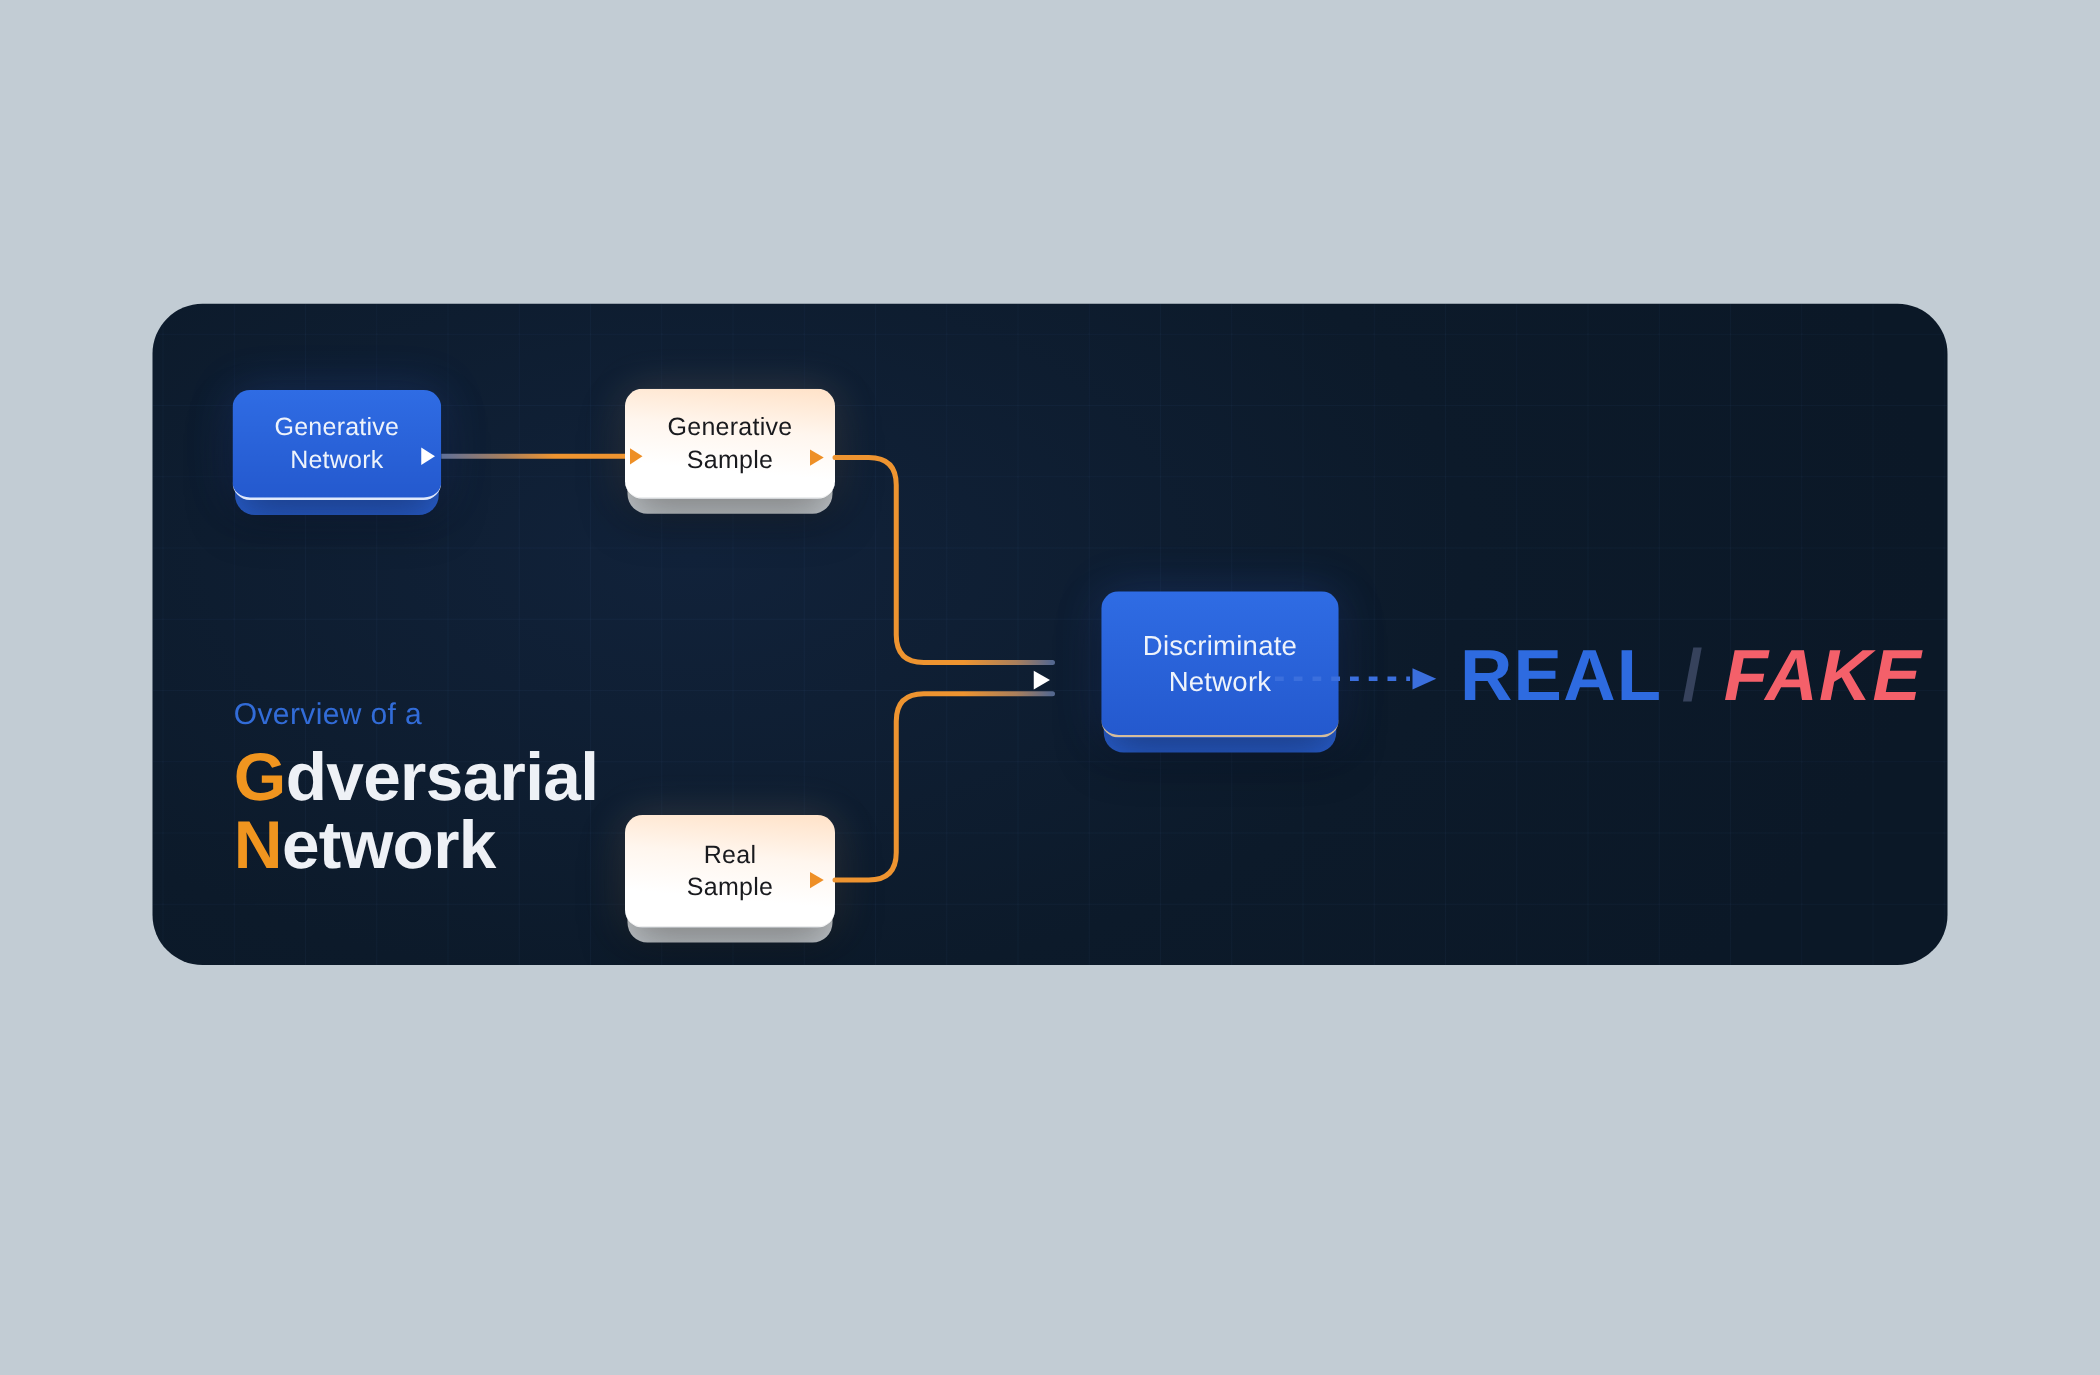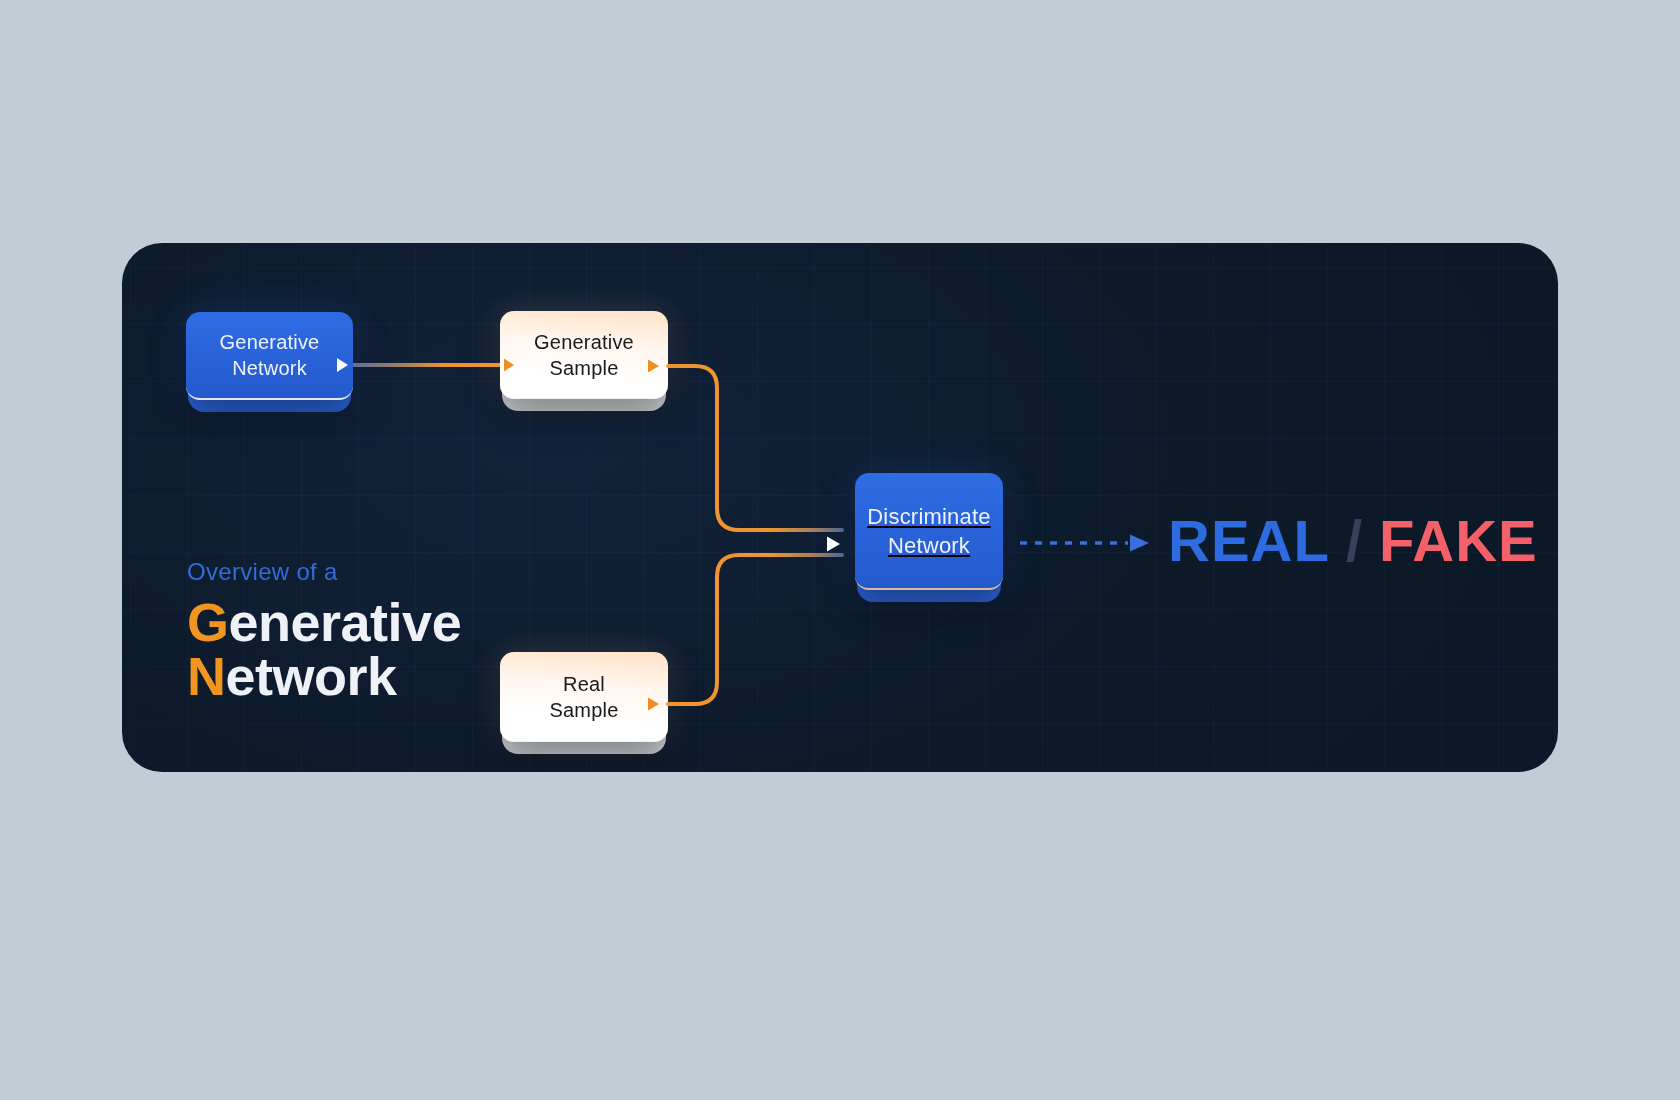--- a/index.html
+++ b/index.html
@@ -50,41 +50,41 @@
     border-bottom:1px solid #f2f2f2;
     box-shadow:0 16px 36px rgba(0,0,0,0.38), 0 0 34px rgba(255,225,190,0.16);
     color:#191a1e;
   }
   .node-label { font-size:20px; line-height:26px; font-weight:500; letter-spacing:.2px; }
   .node.big .node-label { font-size:22px; line-height:29px; }
 
   #node-gen-net  { left:64px;  top:69px;  width:167px; height:88px; }
   #node-gen-samp { left:378px; top:68px;  width:168px; height:88px; }
   #node-real-samp{ left:378px; top:409px; width:168px; height:90px; }
-  #node-disc-net { left:733px; top:230px; width:148px; height:117px;text-decoration:underline; }
+  #node-disc-net { left:759px; top:230px; width:190px; height:117px; }
 
   
   svg.wires { position:absolute; inset:0; width:100%; height:100%; z-index:2; pointer-events:none; }
 
   
   .title-block { position:absolute; left:65px; top:315px; z-index:3; }
   .eyebrow { font-size:24px; font-weight:500; color:#326cd8; letter-spacing:.3px; }
   .big-title { margin-top:9px; font-size:54px; line-height:54px; font-weight:600;
                color:#eef1f6; letter-spacing:-0.5px; }
   .lead { color:#f0951f; }
 
   
   .output-row {
     position:absolute; left:1046px; top:269px; z-index:3;
     display:flex; align-items:center; gap:16px;
     font-size:58px; font-weight:700; letter-spacing:1px; line-height:1;
   }
   .real  { color:#2e6be0; }
   .slash { color:#36425c; font-weight:700; }
-  .fake  { color:#f4606a; }
+  .fake  { color:#f4606a;font-style:italic; }
 </style>
 </head>
 <body>
 
 <div class="panel">
   <div class="grid"></div>
 
   <svg class="wires" viewBox="0 0 1436 529">
     <defs>
       <linearGradient id="gradA" gradientUnits="userSpaceOnUse" x1="231" y1="0" x2="345" y2="0">
@@ -138,21 +138,21 @@
   <div class="node blue big tan-edge" id="node-disc-net">
     <div class="face">
       <div class="node-label">Discriminate</div>
       <div class="node-label">Network</div>
     </div>
   </div>
 
   <div class="title-block">
     <div class="eyebrow">Overview of a</div>
     <div class="big-title">
-      <div><span class="lead">G</span><span>enerative</span></div>
+      <div><span class="lead">G</span><span>dversarial</span></div>
       <div><span class="lead">N</span><span>etwork</span></div>
     </div>
   </div>
 
   <div class="output-row">
     <span class="real">REAL</span>
     <span class="slash">/</span>
     <span class="fake">FAKE</span>
   </div>
 </div>

